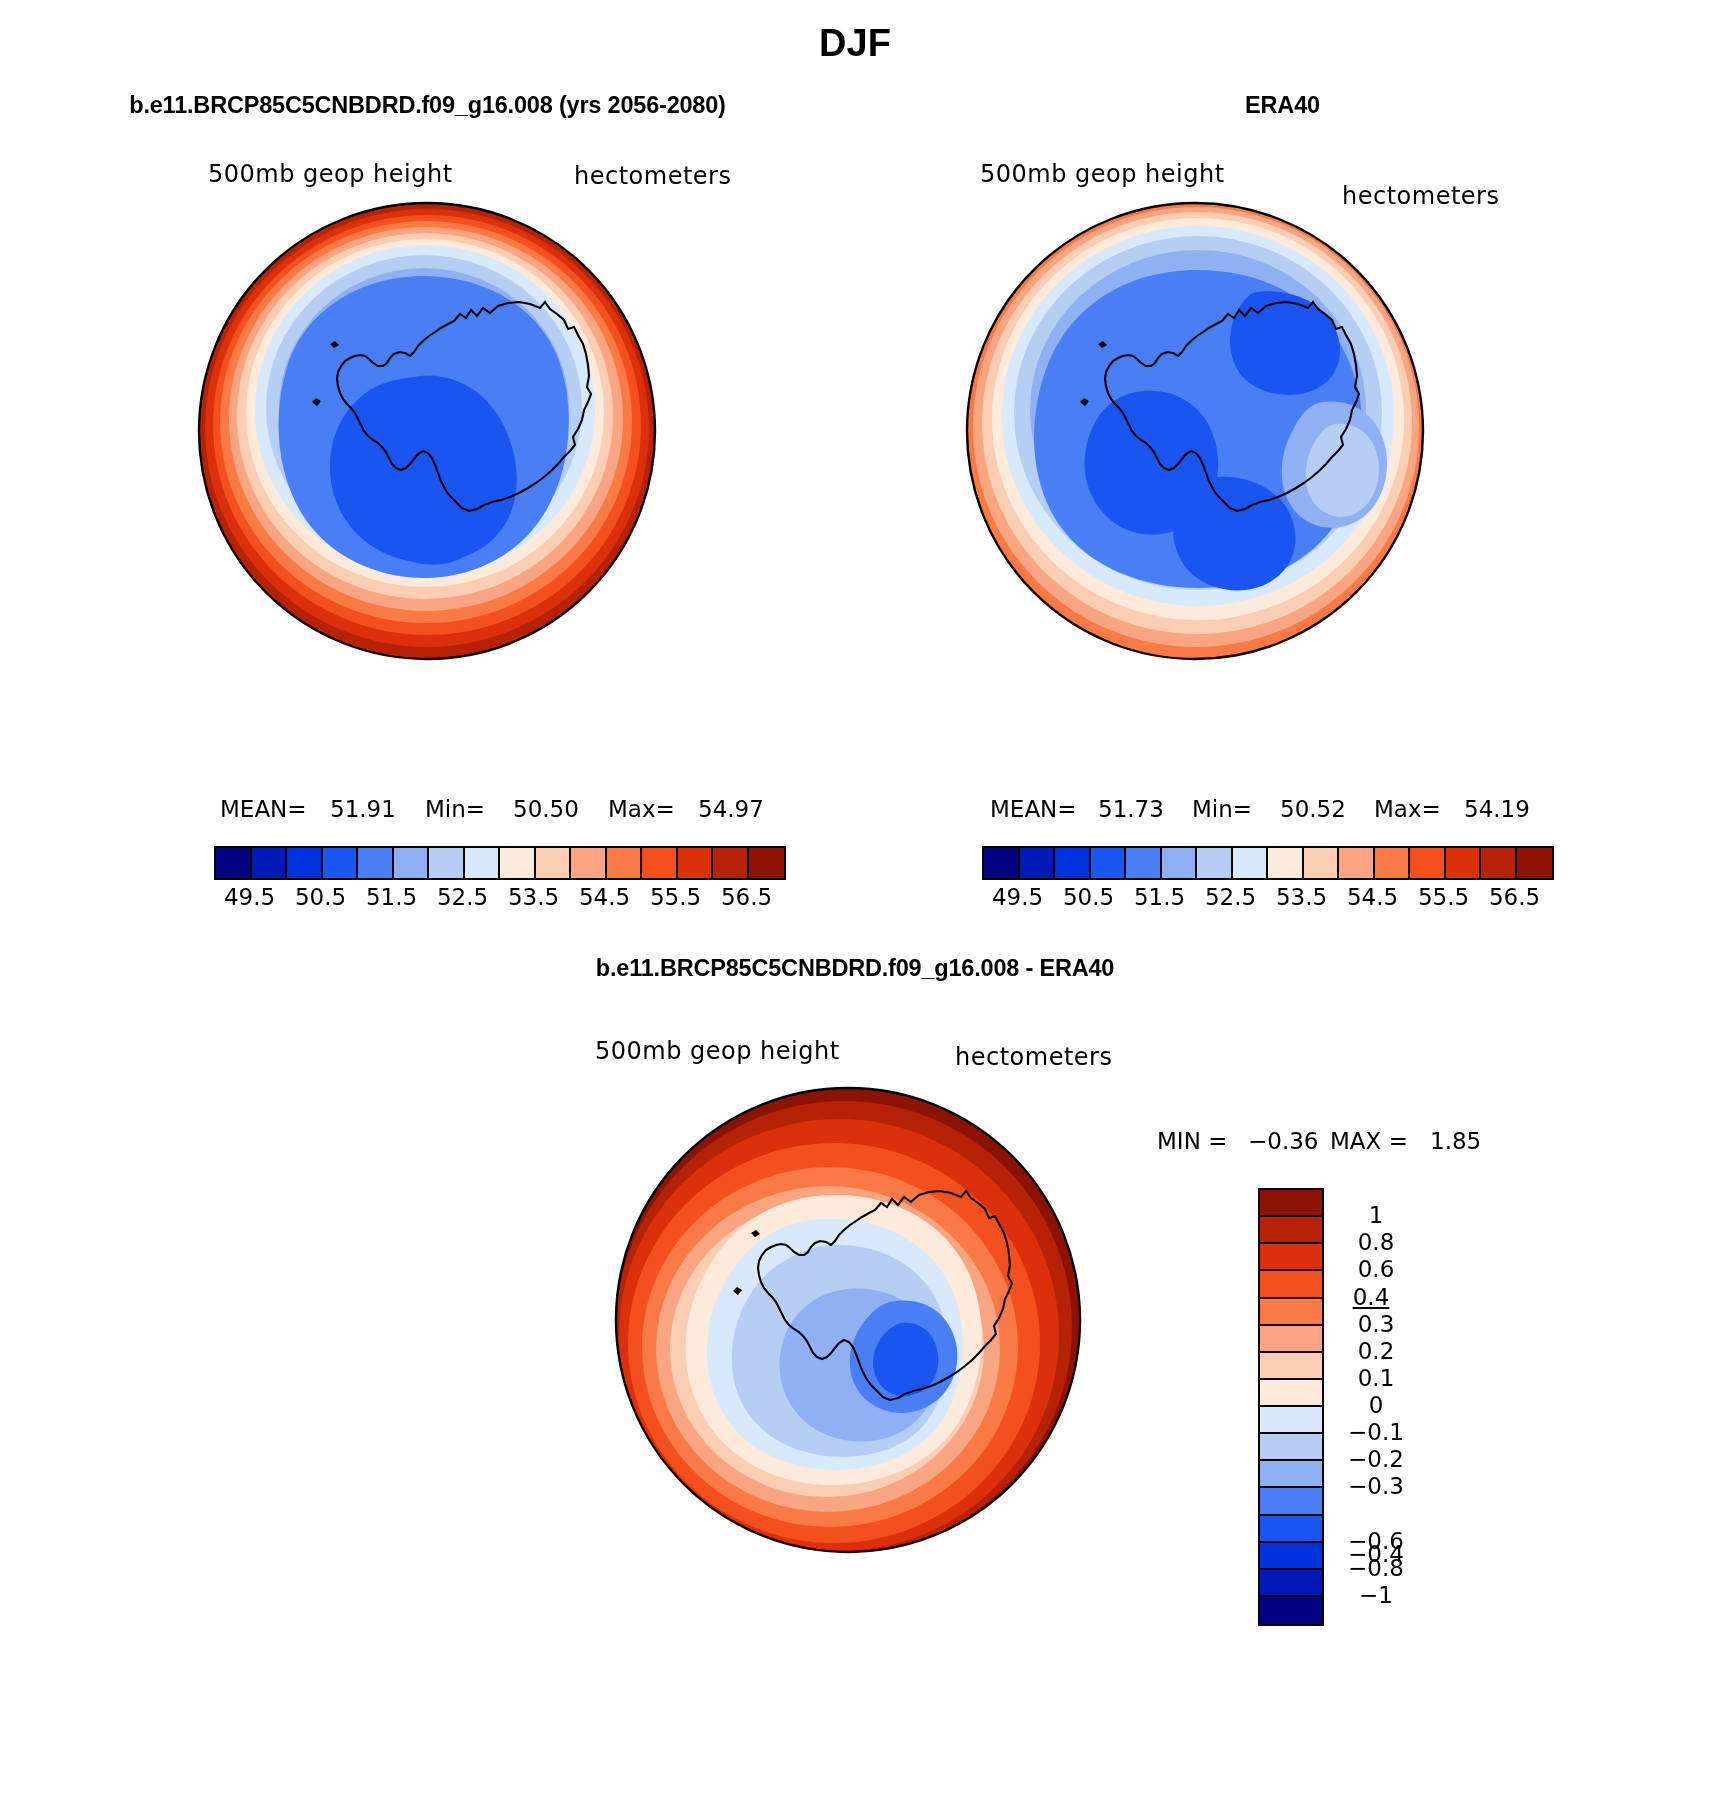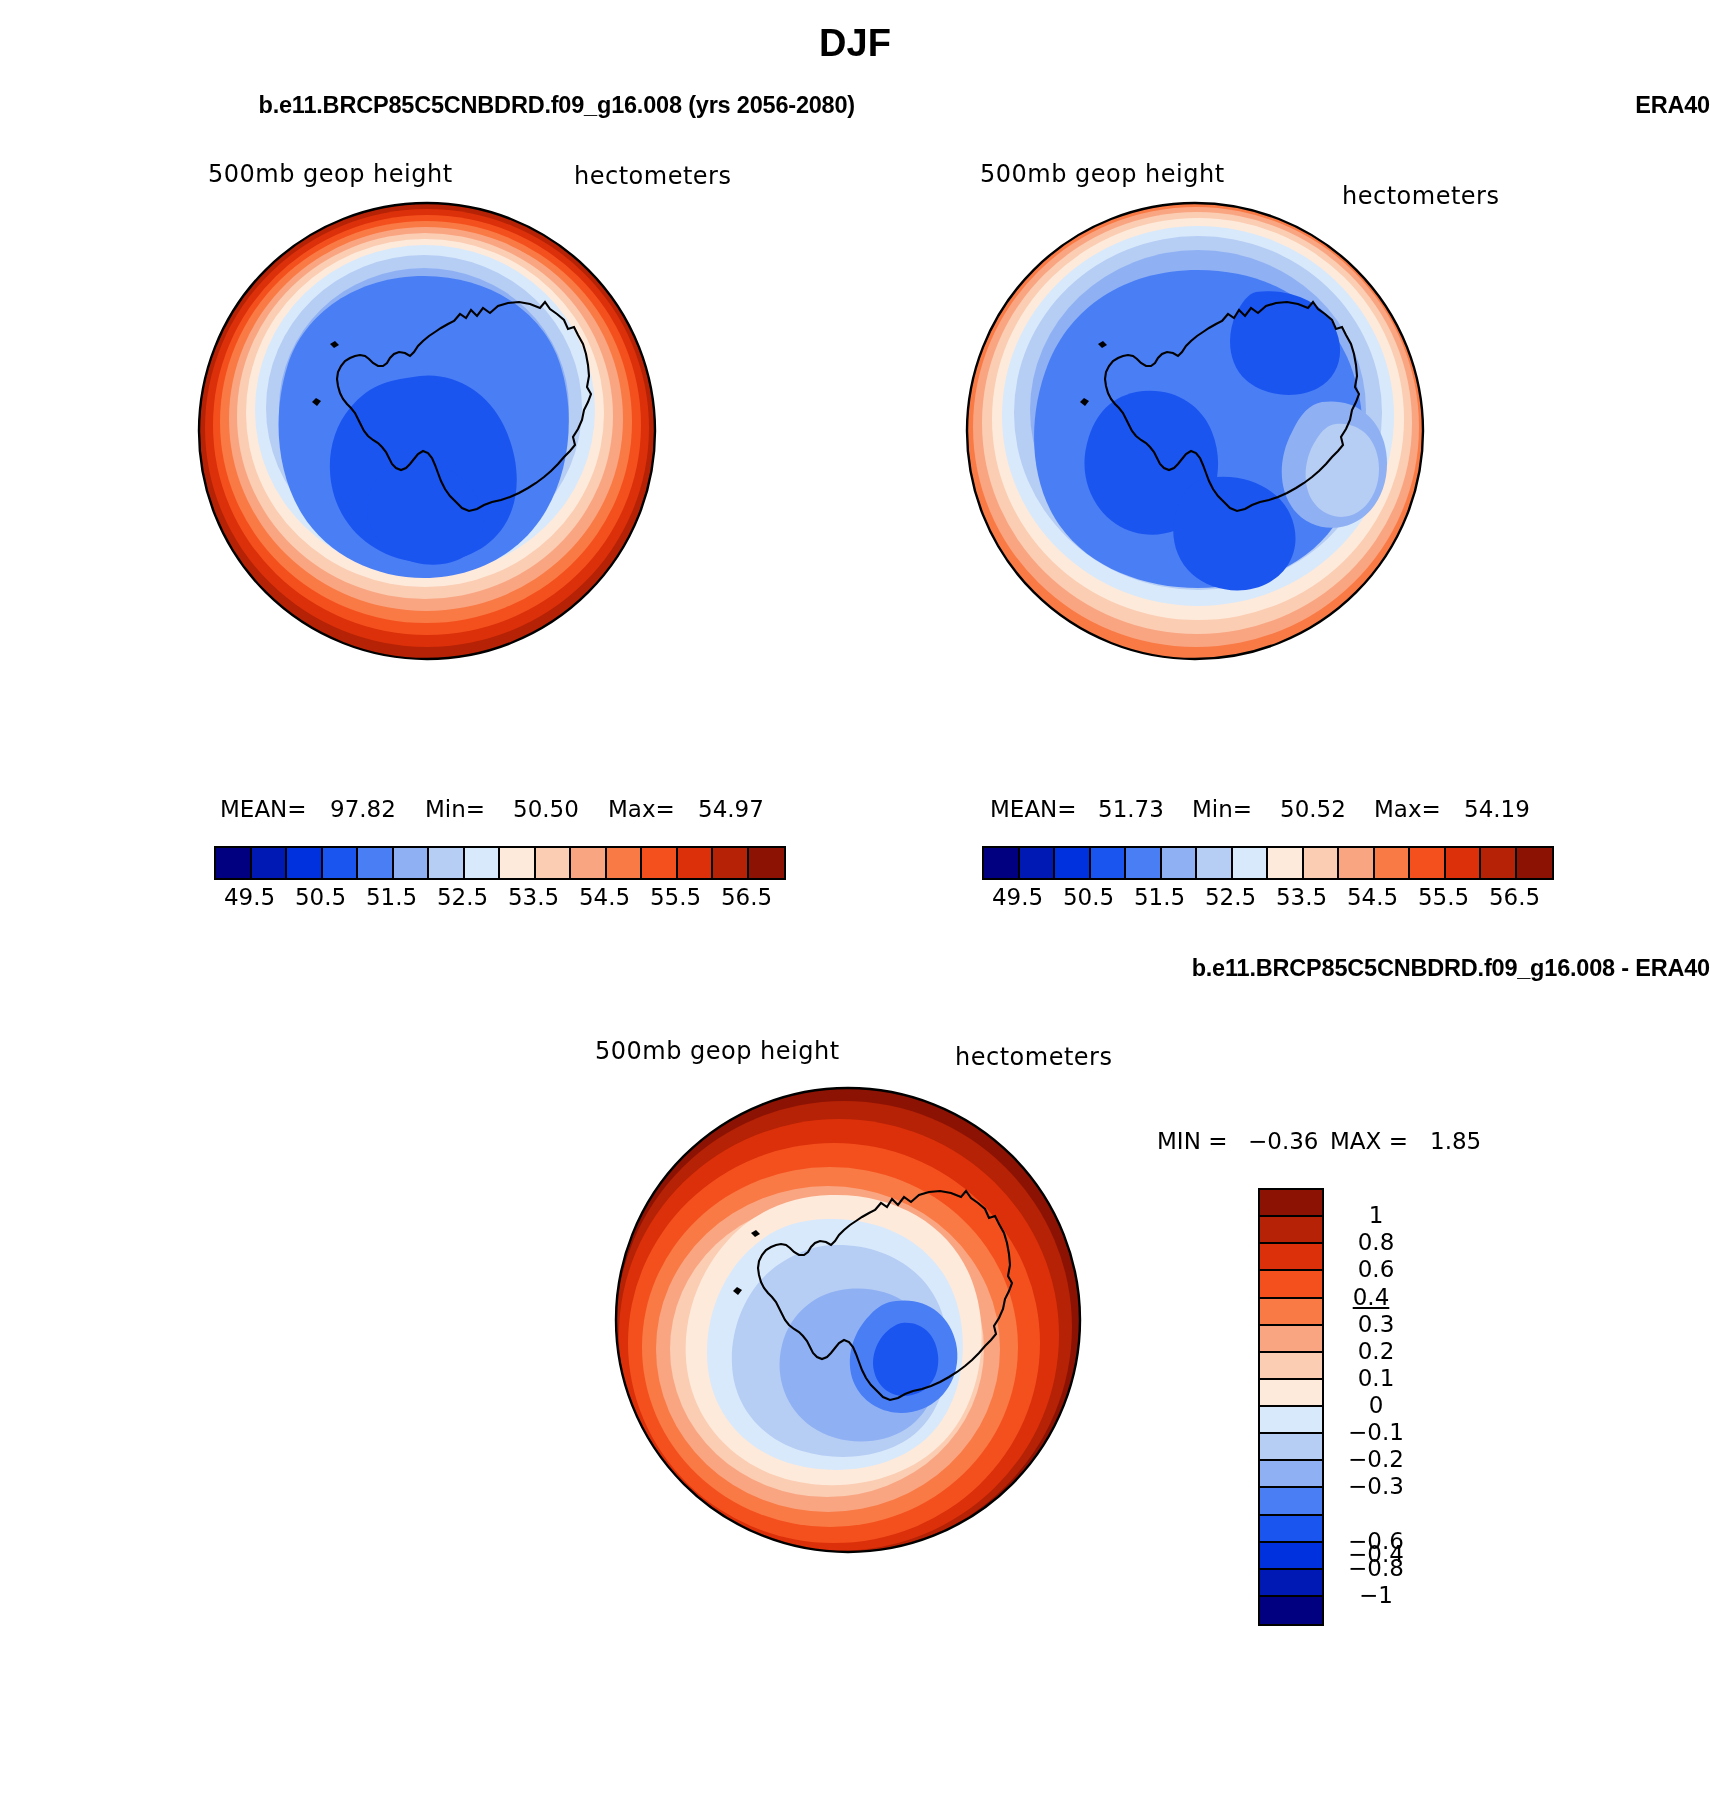--- a/index.html
+++ b/index.html
@@ -24,21 +24,21 @@
     color: #000;
     text-align: center;
     white-space: nowrap;
   }
   .title-panel {
     position: absolute;
     font-family: "Liberation Sans", sans-serif;
     font-weight: bold;
     font-size: 23.5px;
     color: #000;
-    text-align: right;
+    text-align: center;
     white-space: nowrap;
     letter-spacing: -0.2px;
   }
 
   
   .annot {
     position: absolute;
     font-family: "DejaVu Sans", sans-serif;
     font-weight: 400;
     font-size: 24px;
@@ -170,21 +170,21 @@
 
       <path d="M 138,148 l 5,-3 l 4,4 l -5,3 Z" fill="#000"></path>
       <path d="M 120,206 l 4,-4 l 5,3 l -4,5 Z" fill="#000"></path>
     </g>
 
     <circle cx="235" cy="235" r="228" fill="none" stroke="#000" stroke-width="2.4"></circle>
   </svg>
 </div>
 
 <div class="annot-sm" style="left:220px; top:796px;">MEAN=</div>
-<div class="annot-sm" style="left:330px; top:796px;">97.82</div>
+<div class="annot-sm" style="left:330px; top:796px;">51.91</div>
 <div class="annot-sm" style="left:425px; top:796px;">Min=</div>
 <div class="annot-sm" style="left:513px; top:796px;">50.50</div>
 <div class="annot-sm" style="left:608px; top:796px;">Max=</div>
 <div class="annot-sm" style="left:698px; top:796px;">54.97</div>
 
 <div class="cbar-h" id="cbarModel" style="left:214px; top:846px; width:568px; height:30px;">
     <div class="sw" style="background: rgb(0, 0, 128); width: 6.25%;"></div>
     <div class="sw" style="background: rgb(0, 24, 180); width: 6.25%;"></div>
     <div class="sw" style="background: rgb(0, 49, 222); width: 6.25%;"></div>
     <div class="sw" style="background: rgb(26, 85, 240); width: 6.25%;"></div>

